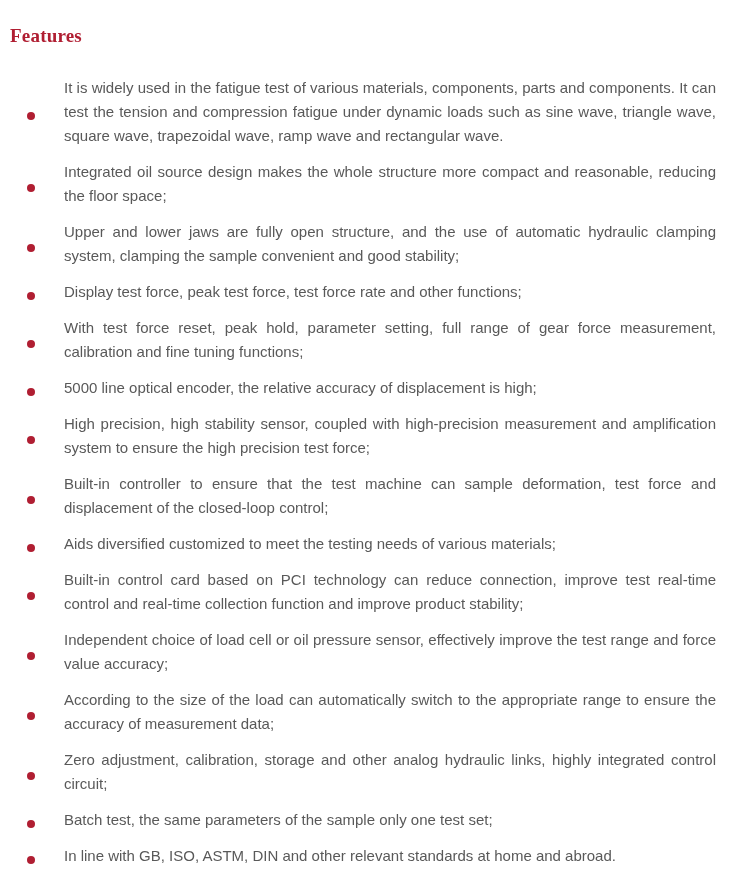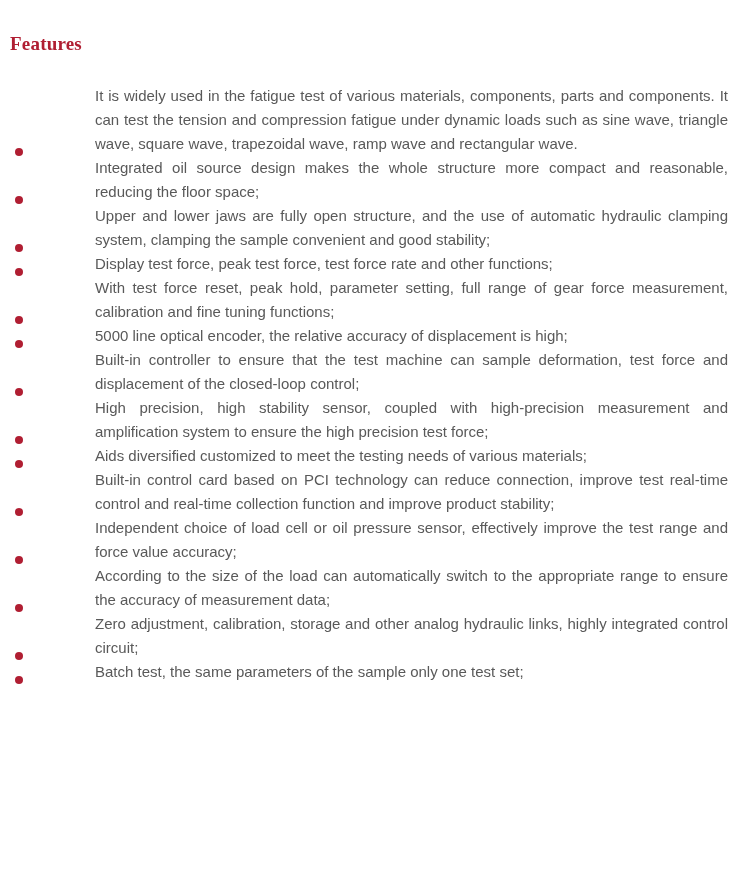--- a/index.html
+++ b/index.html
@@ -10,42 +10,41 @@
   }
   body {
     width: 750px;
     height: 894px;
     overflow: hidden;
     font-family: "Liberation Sans", "DejaVu Sans", sans-serif;
   }
   .page {
     width: 750px;
     height: 894px;
-    padding: 32px 22px 0 10px;
+    padding: 24px 22px 0 10px;
     background: #ffffff;
   }
   h1.features-title {
     margin: 0;
     font-family: "Liberation Serif", "DejaVu Serif", serif;
     font-weight: bold;
     font-size: 19px;
     line-height: 24px;
     color: #b01e32;
     letter-spacing: 0.2px;
   }
   ul.feature-list {
     list-style: none;
     margin: 28px 0 0 0;
     padding: 0;
   }
   li.feature {
     display: flex;
-    align-items: flex-end;
-    margin: 0;
-    gap: 43px;
+    align-items: center;
+    margin: 12px;
   }
   .bullet {
     flex: 0 0 auto;
     width: 8px;
     height: 8px;
     border-radius: 50%;
     background: #b01e32;
     margin: 8px 0 0 5px;
   }
   .feature-text {
@@ -84,25 +83,25 @@
     <li class="feature">
       <span class="bullet"></span>
       <p class="feature-text">With test force reset, peak hold, parameter setting, full range of gear force measurement, calibration and fine tuning functions;</p>
     </li>
     <li class="feature">
       <span class="bullet"></span>
       <p class="feature-text">5000 line optical encoder, the relative accuracy of displacement is high;</p>
     </li>
     <li class="feature">
       <span class="bullet"></span>
-      <p class="feature-text">Built-in controller to ensure that the test machine can sample deformation, test force and displacement of the closed-loop control;</p>
+      <p class="feature-text">High precision, high stability sensor, coupled with high-precision measurement and amplification system to ensure the high precision test force;</p>
     </li>
     <li class="feature">
       <span class="bullet"></span>
-      <p class="feature-text">High precision, high stability sensor, coupled with high-precision measurement and amplification system to ensure the high precision test force;</p>
+      <p class="feature-text">Built-in controller to ensure that the test machine can sample deformation, test force and displacement of the closed-loop control;</p>
     </li>
     <li class="feature">
       <span class="bullet"></span>
       <p class="feature-text">Aids diversified customized to meet the testing needs of various materials;</p>
     </li>
     <li class="feature">
       <span class="bullet"></span>
       <p class="feature-text">Built-in control card based on PCI technology can reduce connection, improve test real-time control and real-time collection function and improve product stability;</p>
     </li>
     <li class="feature">
@@ -114,14 +113,18 @@
       <p class="feature-text">According to the size of the load can automatically switch to the appropriate range to ensure the accuracy of measurement data;</p>
     </li>
     <li class="feature">
       <span class="bullet"></span>
       <p class="feature-text">Zero adjustment, calibration, storage and other analog hydraulic links, highly integrated control circuit;</p>
     </li>
     <li class="feature">
       <span class="bullet"></span>
       <p class="feature-text">Batch test, the same parameters of the sample only one test set;</p>
     </li>
+    <li class="feature">
+      <span class="bullet"></span>
+      <p class="feature-text">In line with GB, ISO, ASTM, DIN and other relevant standards at home and abroad.</p>
+    </li>
   </ul>
 </div>
 
 </body></html>

